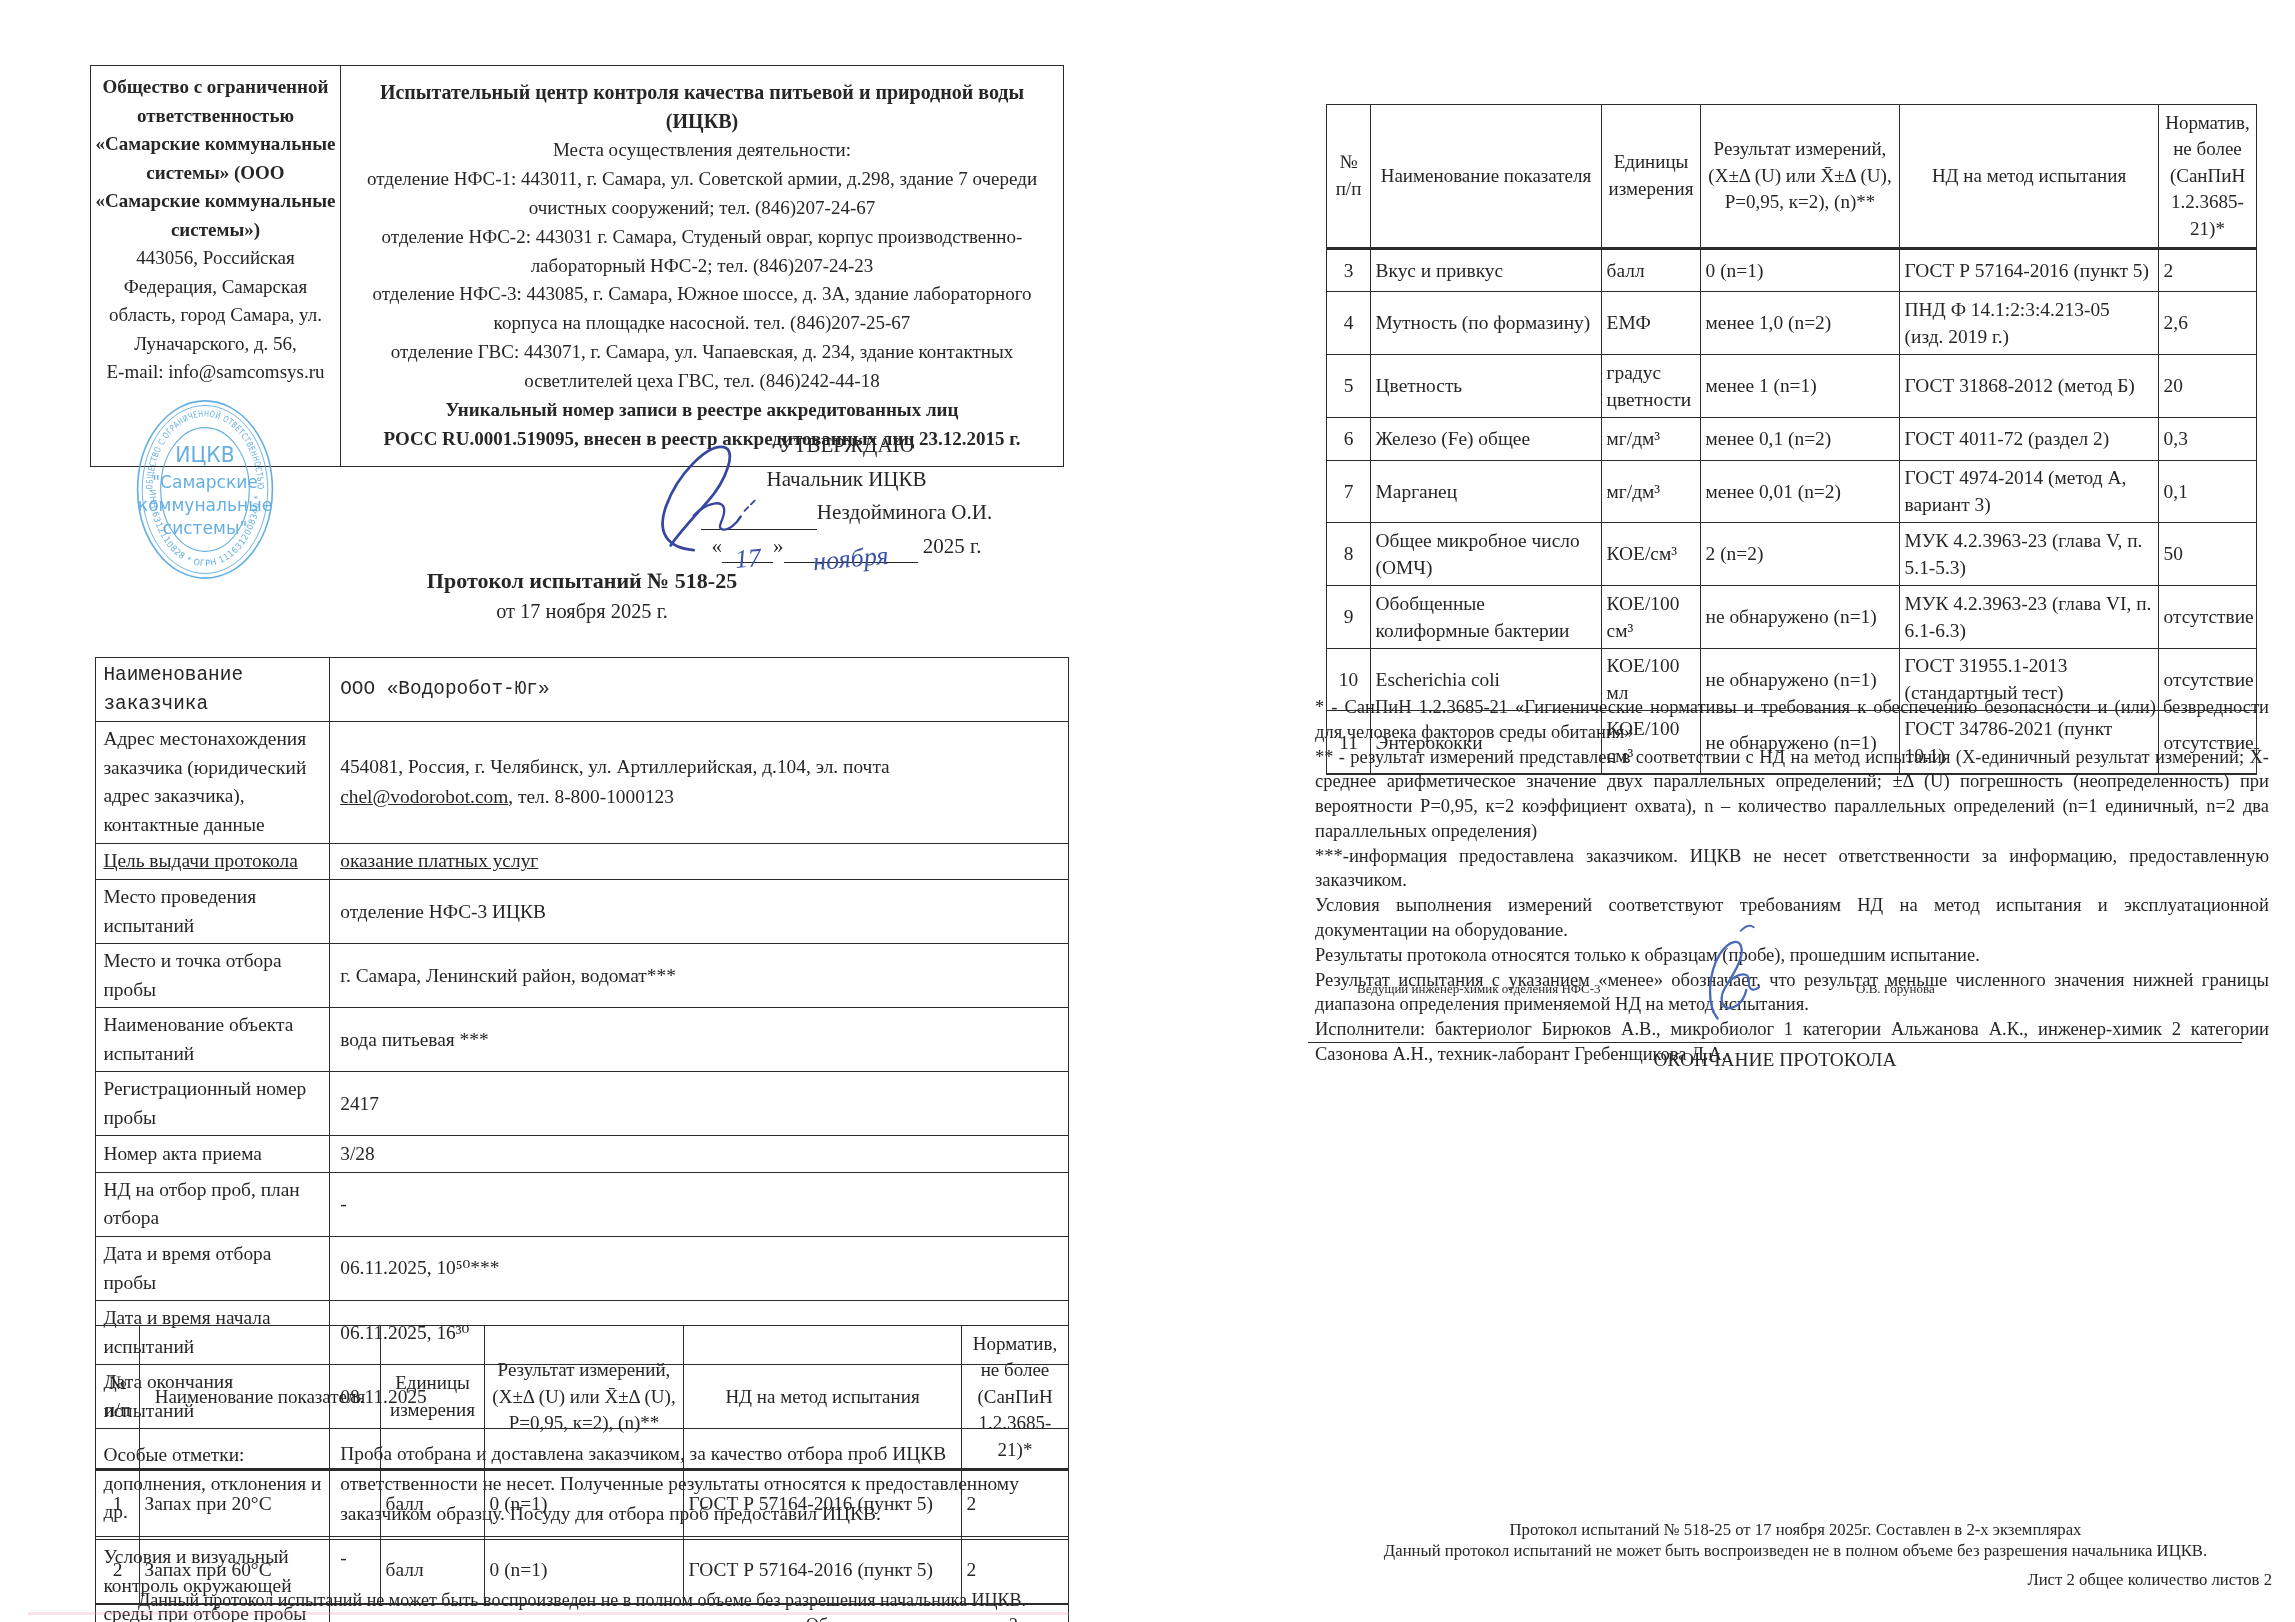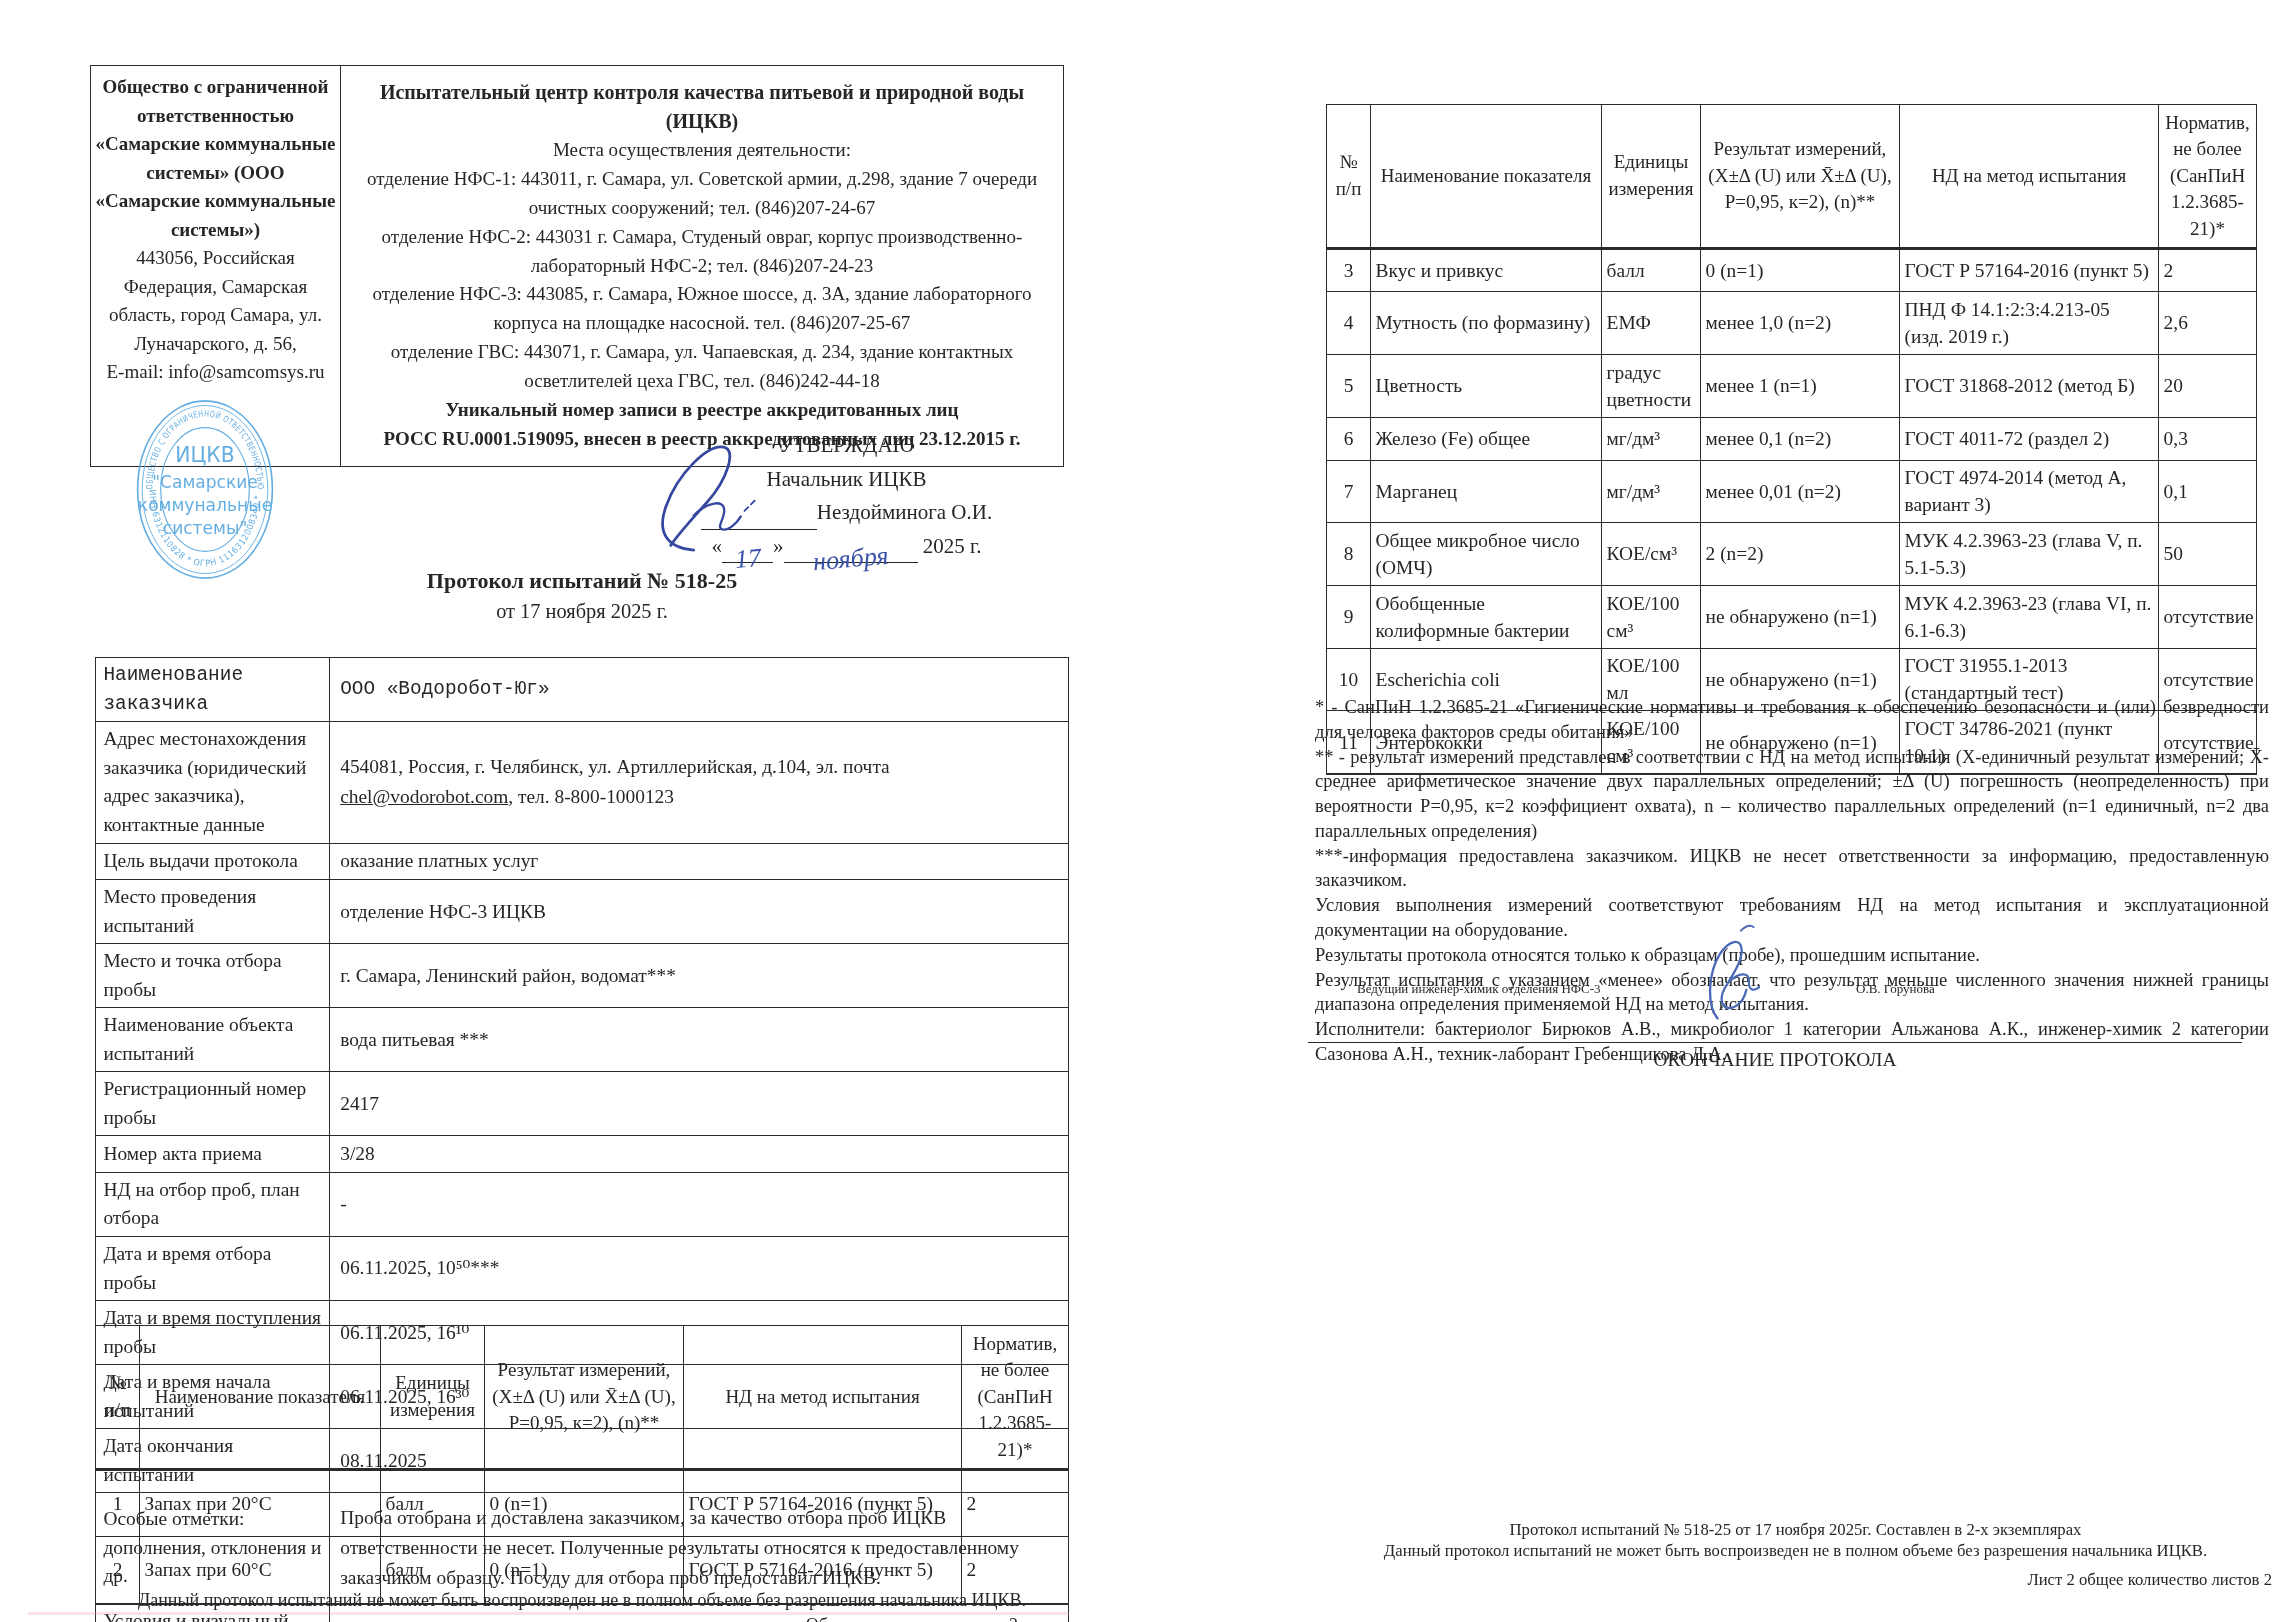--- a/index.html
+++ b/index.html
@@ -128,21 +128,21 @@
         </colgroup>
       <tbody>
         <tr style="height:23px;font-family:Liberation Mono, monospace;">
           <td class="lab">Наименование заказчика</td>
           <td class="val">ООО «Водоробот-Юг»</td>
         </tr>
         <tr style="height:118px;">
           <td class="lab">Адрес местонахождения заказчика (юридический адрес заказчика), контактные данные</td>
           <td class="val"><span>454081, Россия, г. Челябинск, ул. Артиллерийская, д.104, эл. почта </span><span class="ul">chel@vodorobot.com</span><span>, тел. 8-800-1000123</span></td>
         </tr>
-        <tr style="height:30px;">
+        <tr style="height:30px;text-decoration:underline;">
           <td class="lab">Цель выдачи протокола</td>
           <td class="val">оказание платных услуг</td>
         </tr>
         <tr style="height:30px;">
           <td class="lab">Место проведения испытаний</td>
           <td class="val">отделение НФС-3 ИЦКВ</td>
         </tr>
         <tr style="height:30px;">
           <td class="lab">Место и точка отбора пробы</td>
           <td class="val">г. Самара, Ленинский район, водомат***</td>
@@ -159,24 +159,20 @@
           <td class="lab">Номер акта приема</td>
           <td class="val">3/28</td>
         </tr>
         <tr style="height:27px;">
           <td class="lab">НД на отбор проб, план отбора</td>
           <td class="val">-</td>
         </tr>
         <tr style="height:27px;">
           <td class="lab">Дата и время отбора пробы</td>
           <td class="val">06.11.2025, 10⁵⁰***</td>
-        </tr>
-        <tr style="height:27px;">
-          <td class="lab">Дата и время поступления пробы</td>
-          <td class="val">06.11.2025, 16¹⁰</td>
         </tr>
         <tr style="height:27px;">
           <td class="lab">Дата и время начала испытаний</td>
           <td class="val">06.11.2025, 16³⁰</td>
         </tr>
         <tr style="height:25px;">
           <td class="lab">Дата окончания испытаний</td>
           <td class="val">08.11.2025</td>
         </tr>
         <tr style="height:111px;">

